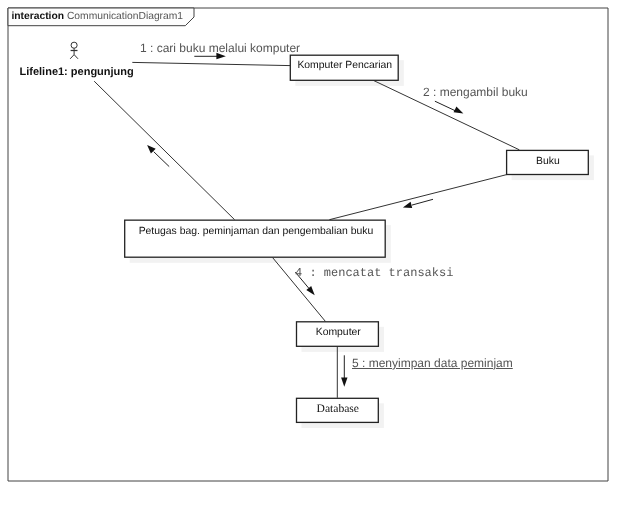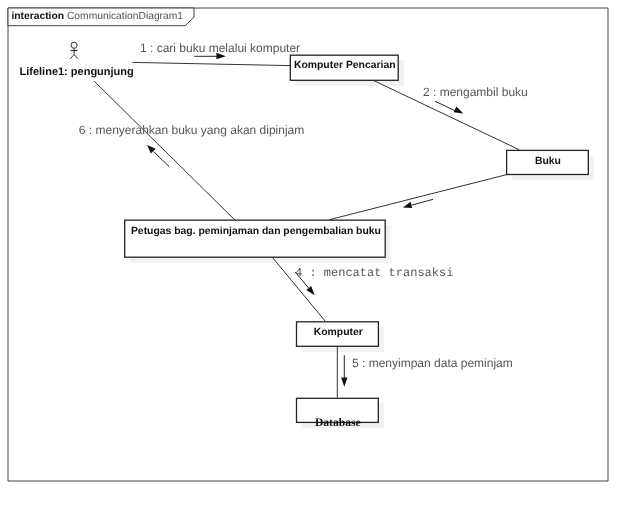--- a/index.html
+++ b/index.html
@@ -17,37 +17,37 @@
   .tab-name{color:#555;}
   .tab-stereo::after{content:" ";}
 
   
   .actor-label{position:absolute;left:19.5px;top:65.5px;font-size:11px;font-weight:bold;
                color:#111;white-space:nowrap;line-height:12px;}
 
   
   .node{position:absolute;box-sizing:border-box;
         display:flex;align-items:flex-start;justify-content:center;
-        font-size:10.4px;font-weight:bold;color:#111;white-space:nowrap;
+        font-size:10.4px;font-weight:normal;color:#111;white-space:nowrap;
         line-height:12px;padding-top:4.5px;
         }
   #node-komputer-pencarian{left:290.8px;top:55.2px;width:107.9px;height:25.1px;}
   #node-buku{left:507.1px;top:151.5px;width:81.7px;height:24.1px;}
   #node-petugas{left:125.7px;top:221.4px;width:260.5px;height:37px;}
   #node-komputer{left:297.3px;top:322.3px;width:81.9px;height:24.5px;text-align:right;}
   #node-database{left:296.9px;top:398.3px;width:81.8px;height:24.1px;
-                 font-family:"Liberation Serif",serif;font-size:11.6px;padding-top:19px;}
+                 font-family:"Liberation Serif",serif;font-size:11.6px;padding-top:5px;}
 
   
   .msg{position:absolute;font-size:12px;color:#555;white-space:nowrap;line-height:12px;}
   #msg-1{left:140px;top:41.8px;}
   #msg-2{left:423px;top:85.7px;}
   #msg-3{left:231px;top:180.9px;}
   #msg-4{left:295px;top:267px;font-family:Liberation Mono, monospace;}
-  #msg-5{left:352px;top:356.7px;}
+  #msg-5{left:352px;top:356.7px;text-decoration:underline;}
   #msg-6{left:78.8px;top:123.7px;}
 </style>
 </head>
 <body>
 
 <div id="canvas">
 
   <svg id="shadow-svg" width="640" height="512" viewBox="0 0 640 512">
     <g fill="#f2f2f2">
       <rect x="295.3" y="60.2" width="108.5" height="25.7"></rect>
@@ -150,15 +150,14 @@
     <span>Komputer</span>
   </div>
   <div class="node" id="node-database">
     <span>Database</span>
   </div>
 
   <div class="msg" id="msg-1">1 : cari buku melalui komputer</div>
   <div class="msg" id="msg-2">2 : mengambil buku</div>
   <div class="msg" id="msg-4">4 : mencatat transaksi</div>
   <div class="msg" id="msg-5">5 : menyimpan data peminjam</div>
-  <div class="msg" id="msg-6">6 : menyerahkan buku yang akan dipinjam</div>
 
 </div>
 
 </body></html>

